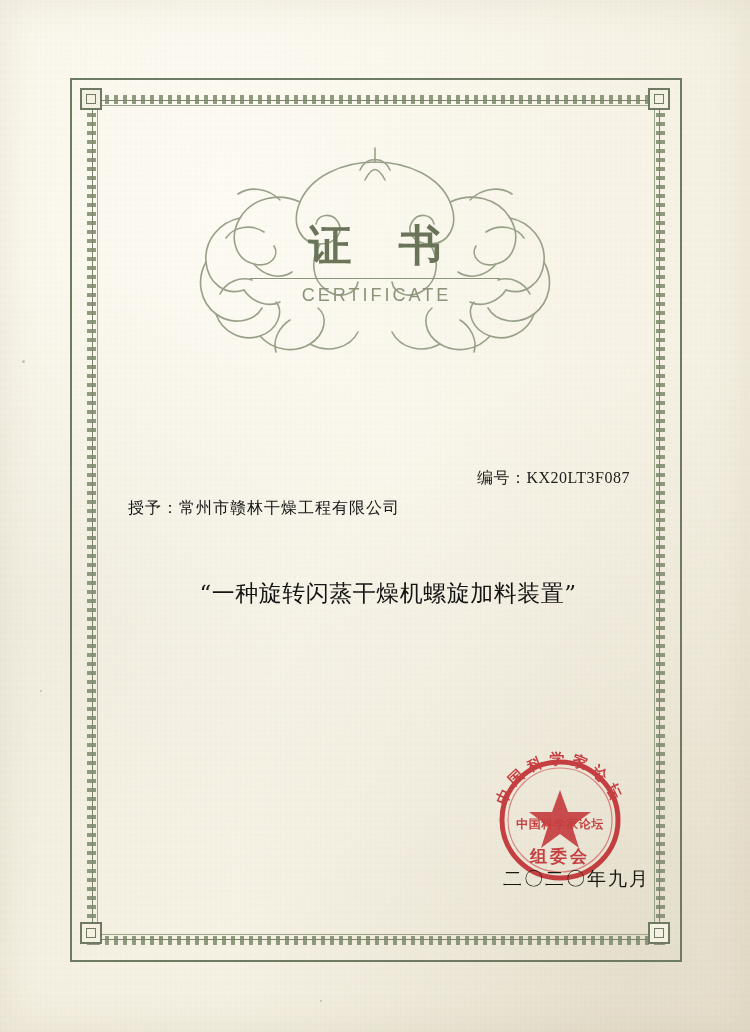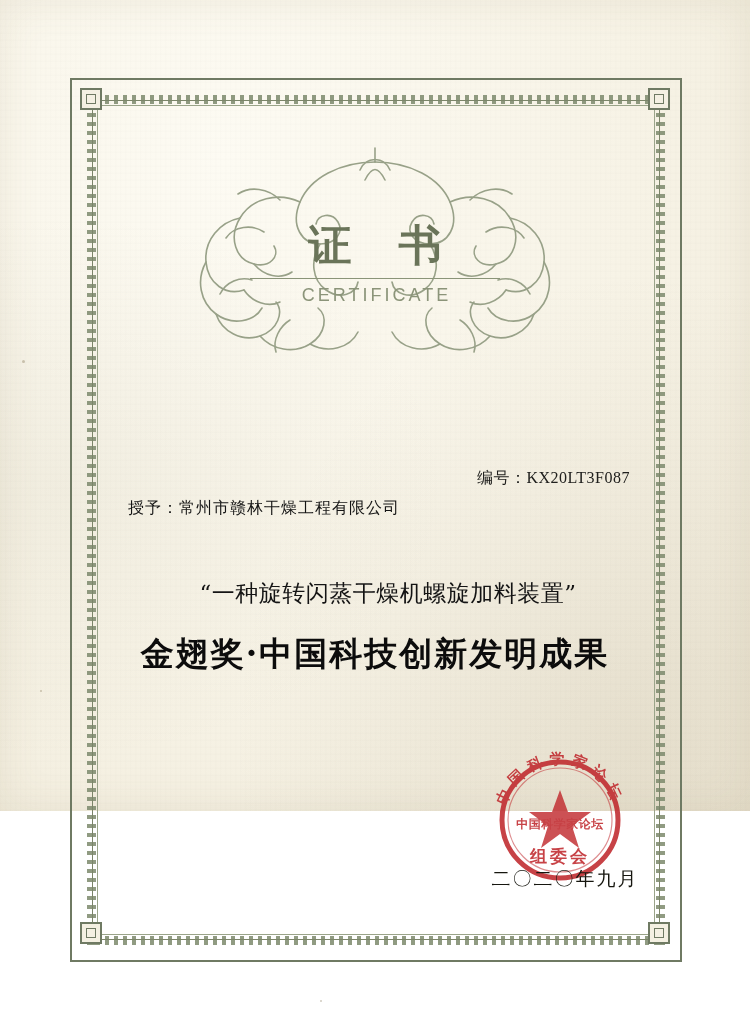--- a/index.html
+++ b/index.html
@@ -11,21 +11,21 @@
     width: 750px;
     height: 1032px;
     overflow: hidden;
     font-family: "Liberation Serif", serif;
   }
 
   
   .certificate {
     position: relative;
     width: 750px;
-    height: 811px;
+    height: 1032px;
     background:
       radial-gradient(ellipse at 30% 20%, #fdfbf3 0%, #f7f3e6 55%, #efe9d8 100%);
     box-sizing: border-box;
   }
   .paper-texture {
     position: absolute;
     inset: 0;
     background:
       repeating-linear-gradient(90deg, rgba(0,0,0,0.012) 0px, rgba(0,0,0,0) 2px, rgba(0,0,0,0) 5px),
       repeating-linear-gradient(0deg, rgba(0,0,0,0.010) 0px, rgba(0,0,0,0) 3px, rgba(0,0,0,0) 7px),
@@ -202,21 +202,21 @@
     top: 740px;
     width: 160px;
     height: 160px;
     opacity: 0.88;
   }
   .date {
     position: absolute;
     left: 480px;
     top: 866px;
     width: 170px;
-    text-align: center;
+    text-align: right;
     font-family: "DejaVu Serif", "Liberation Serif", serif;
     font-size: 19px;
     color: #16160f;
     letter-spacing: 2px;
   }
 
   .speck {
     position: absolute;
     background: rgba(120,105,70,0.35);
     border-radius: 50%;
@@ -294,21 +294,20 @@
   <div class="serial">
     <span>编号：</span><span class="code">KX20LT3F087</span>
   </div>
 
   <div class="award-to">
     <span>授予：</span><span>常州市赣林干燥工程有限公司</span>
   </div>
 
   <div class="project">“一种旋转闪蒸干燥机螺旋加料装置”</div>
 
-  <div class="award-name">金翅奖·中国科技创新发明成果</div>
 
   <svg class="seal" viewBox="0 0 160 160">
     <defs>
       <path id="arcTop" d="M24,80 A56,56 0 0 1 136,80"></path>
       <path id="arcBottom" d="M32,80 A48,48 0 0 0 128,80"></path>
     </defs>
     <circle cx="80" cy="80" r="58" fill="none" stroke="#c0282d" stroke-width="5"></circle>
     <circle cx="80" cy="80" r="52" fill="none" stroke="#c0282d" stroke-width="1.2" opacity="0.6"></circle>
     <polygon points="80,50 88,72 111,72 92,86 99,108 80,94 61,108 68,86 49,72 72,72" fill="#c0282d" opacity="0.92"></polygon>
     <text font-family="'DejaVu Serif', serif" font-size="15" fill="#c0282d" font-weight="bold">

